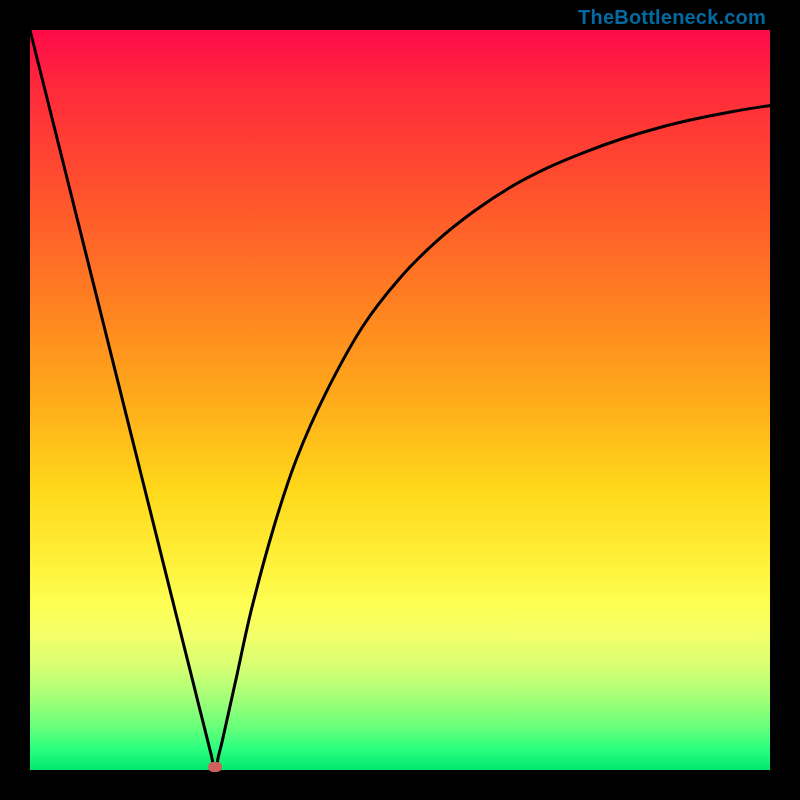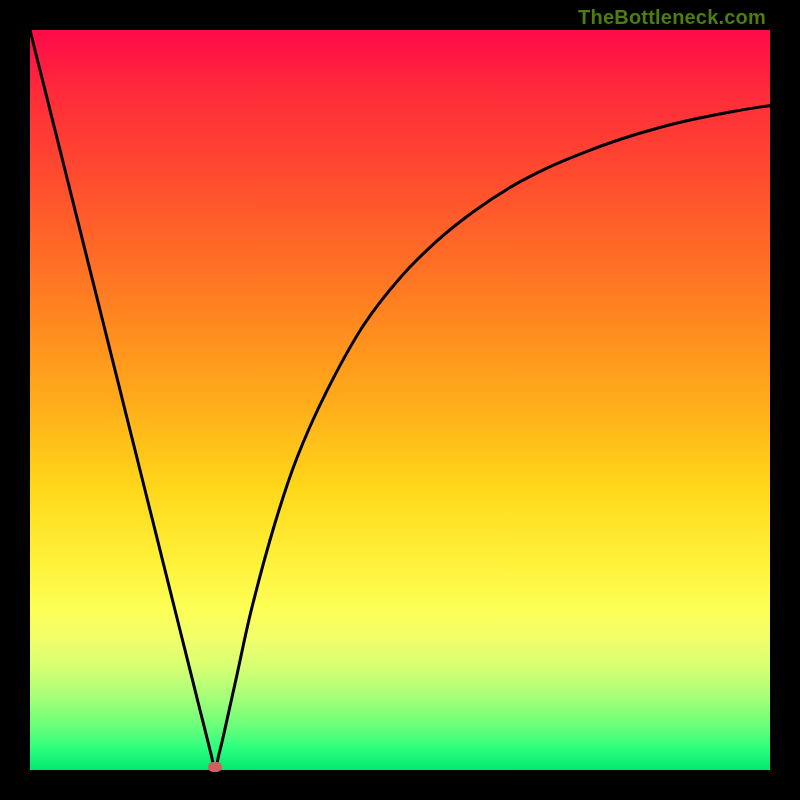--- a/index.html
+++ b/index.html
@@ -38,21 +38,21 @@
       #a8ff78 90%,
       #6bff7a 94%,
       #2eff7e 97%,
       #00e86f 100%
     );
   }
   .watermark {
     position: absolute;
     top: 6px;
     right: 34px;
-    color: #4d7c0f;
+    color: #0369a1;
     font-size: 20px;
     font-weight: 600;
     letter-spacing: 0.2px;
     user-select: none;
   }
   svg.curve {
     position: absolute;
     left: 0;
     top: 0;
     width: 740px;

